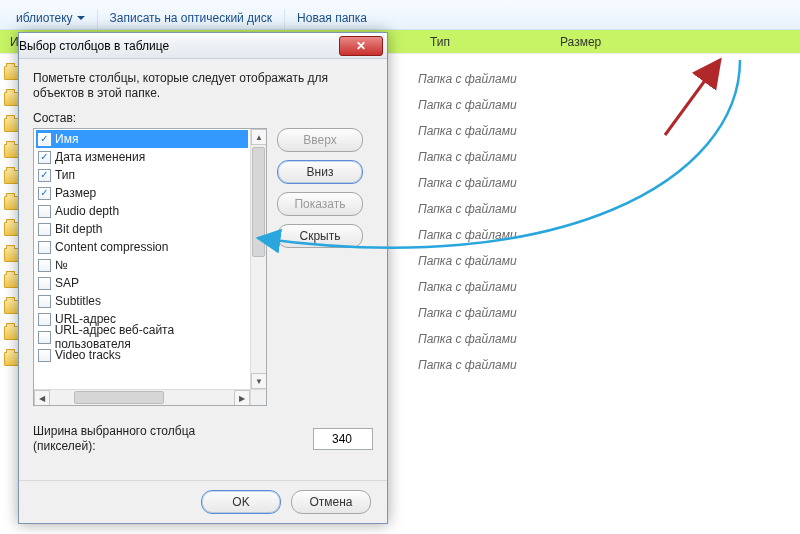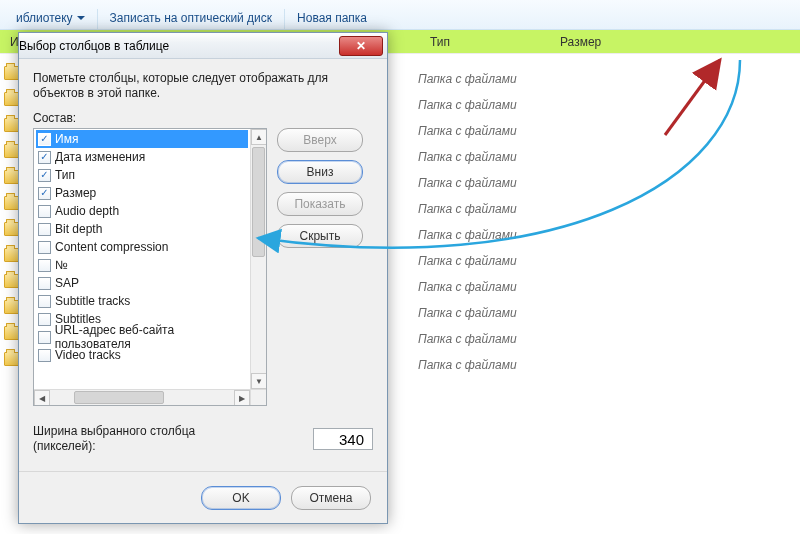--- a/index.html
+++ b/index.html
@@ -226,28 +226,28 @@
     display: flex;
     align-items: center;
     justify-content: space-between;
   }
   .width-label { width: 190px; line-height: 1.25; }
   .width-input {
     width: 60px; height: 22px;
     border: 1px solid #a5acb2;
     background: #fff;
     text-align: right;
-    padding-right: 8px;
+    padding-right: 20px;
     font-family: inherit;
-    font-size: 15px;
+    font-size: 12px;
   }
   .footer {
     position: absolute;
     left: 0; right: 0; bottom: 0;
-    height: 52px;
+    height: 43px;
     background: #f0f0f0;
     border-top: 1px solid #d8d8d8;
     display: flex;
     align-items: center;
     justify-content: flex-end;
     gap: 10px;
     padding-right: 16px;
   }
   
   .overlay {
@@ -356,25 +356,25 @@
             <div class="lb-row">
               <div class="chk"></div>
               <span>№</span>
             </div>
             <div class="lb-row">
               <div class="chk"></div>
               <span>SAP</span>
             </div>
             <div class="lb-row">
               <div class="chk"></div>
-              <span>Subtitle tracks</span>
-            </div>
-            <div class="lb-row">
-              <div class="chk"></div>
               <span>Subtitles</span>
+            </div>
+            <div class="lb-row">
+              <div class="chk"></div>
+              <span>URL-адрес</span>
             </div>
             <div class="lb-row">
               <div class="chk"></div>
               <span>URL-адрес веб-сайта пользователя</span>
             </div>
             <div class="lb-row">
               <div class="chk"></div>
               <span>Video tracks</span>
             </div>
           </div>

